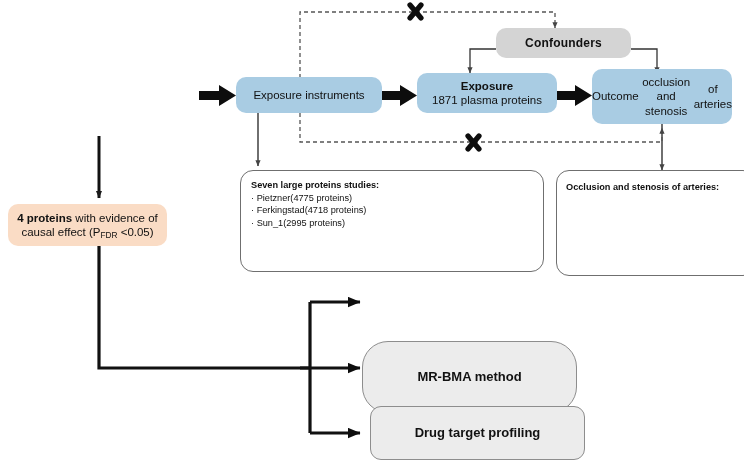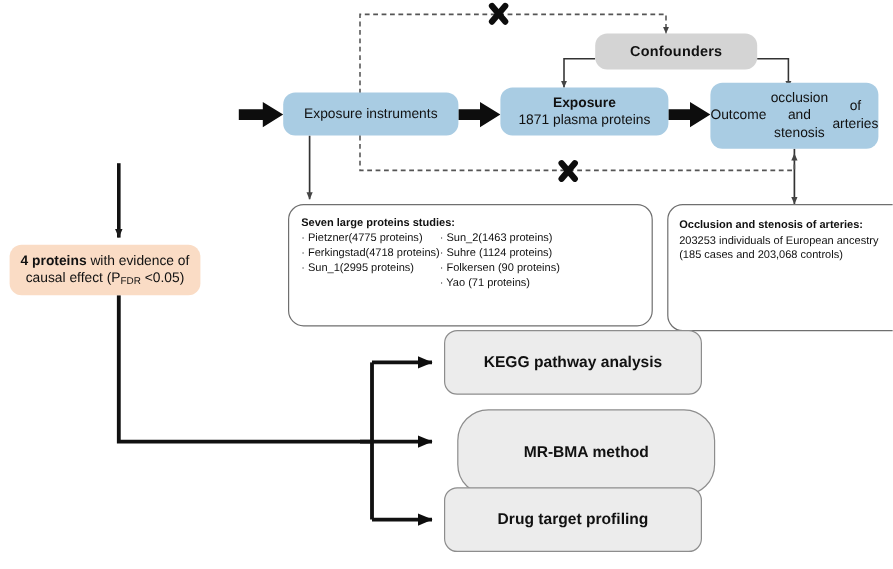--- a/index.html
+++ b/index.html
@@ -102,31 +102,23 @@
   <div class="box grey" style="left:496px;top:28px;width:135px;height:30px;">Confounders</div>
 
   <div class="detail" style="position:absolute;left:240px;top:170px;width:282px;height:84px;padding:8px 10px;">
     <span class="hd">Seven large proteins studies:</span>
     <div class="cols">
       <ul>
         <li>Pietzner(4775 proteins)</li>
         <li>Ferkingstad(4718 proteins)</li>
         <li>Sun_1(2995 proteins)</li>
       </ul>
-      <ul>
-        <li>Sun_2(1463 proteins)</li>
-        <li>Suhre (1124 proteins)</li>
-        <li>Folkersen  (90 proteins)</li>
-        <li>Yao (71 proteins)</li>
-      </ul>
     </div>
   </div>
 
   <div class="detail" style="position:absolute;left:556px;top:170px;width:180px;height:84px;padding:10px 9px;">
     <span class="hd">Occlusion and stenosis of arteries:</span>
-    <span>203253 individuals of European ancestry (185 cases and 203,068 controls)</span>
   </div>
 
-  <div class="box round" style="left:370px;top:275px;width:215px;height:54px;">KEGG pathway analysis</div>
-  <div class="box round" style="left:381px;top:341px;width:215px;height:72px;border-radius:26px;">MR-BMA method</div>
+  <div class="box round" style="left:362px;top:341px;width:215px;height:72px;border-radius:26px;">MR-BMA method</div>
   <div class="box round" style="left:370px;top:406px;width:215px;height:54px;">Drug target profiling</div>
 
 </div>
 
 </body></html>

